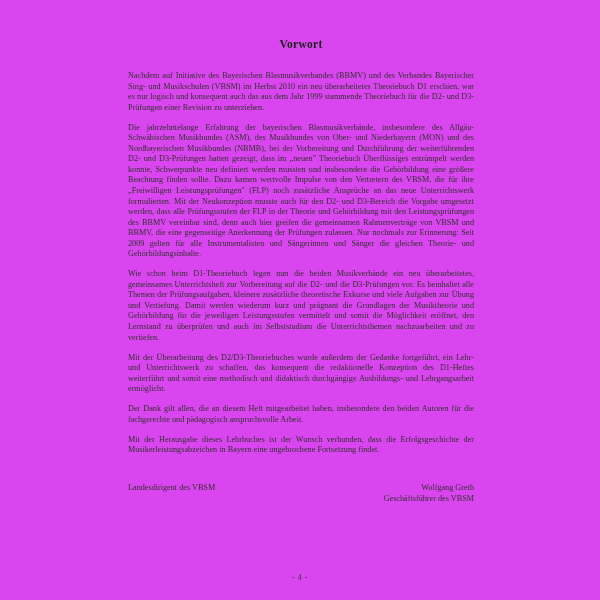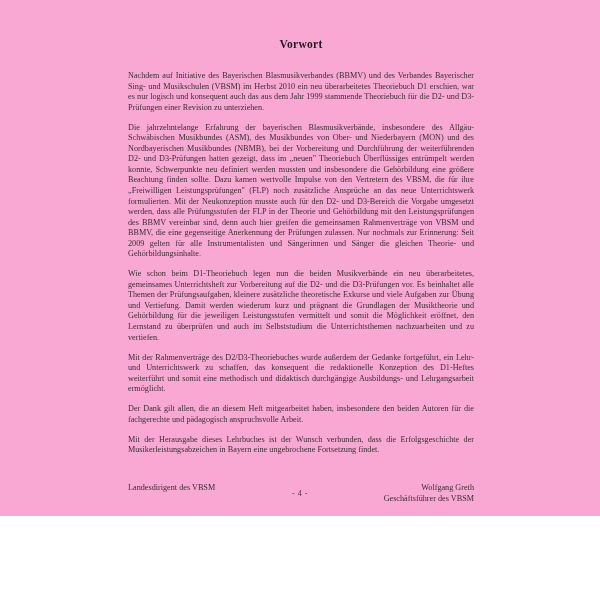--- a/index.html
+++ b/index.html
@@ -10,22 +10,22 @@
     width: 600px;
     height: 600px;
     background: #ffffff;
     font-family: "Liberation Serif", "DejaVu Serif", serif;
     color: #2b2b2b;
     overflow: hidden;
   }
   .page {
     position: relative;
     width: 600px;
-    height: 516px;
-    background: #f9a8d4;
+    height: 600px;
+    background: #d946ef;
     box-sizing: border-box;
   }
   .content {
     position: absolute;
     left: 128px;
     top: 0;
     width: 346px;
   }
   .doc-title {
     text-align: center;
@@ -95,21 +95,21 @@
 
 <div class="page">
   <div class="content">
 
     <h1 class="doc-title">Vorwort</h1>
 
     <div class="body-text">
       <p class="para first-para">Nachdem auf Initiative des Bayerischen Blasmusikverbandes (BBMV) und des Verbandes Bayerischer Sing- und Musikschulen (VBSM) im Herbst 2010 ein neu überarbeitetes Theoriebuch D1 erschien, war es nur logisch und konsequent auch das aus dem Jahr 1999 stammende Theoriebuch für die D2- und D3-Prüfungen einer Revision zu unterziehen.</p>
       <p class="para">Die jahrzehntelange Erfahrung der bayerischen Blasmusikverbände, insbesondere des Allgäu-Schwäbischen Musikbundes (ASM), des Musikbundes von Ober- und Niederbayern (MON) und des Nordbayerischen Musikbundes (NBMB), bei der Vorbereitung und Durchführung der weiterführenden D2- und D3-Prüfungen hatten gezeigt, dass im „neuen" Theoriebuch Überflüssiges entrümpelt werden konnte, Schwerpunkte neu definiert werden mussten und insbesondere die Gehörbildung eine größere Beachtung finden sollte. Dazu kamen wertvolle Impulse von den Vertretern des VBSM, die für ihre „Freiwilligen Leistungsprüfungen" (FLP) noch zusätzliche Ansprüche an das neue Unterrichtswerk formulierten. Mit der Neukonzeption musste auch für den D2- und D3-Bereich die Vorgabe umgesetzt werden, dass alle Prüfungsstufen der FLP in der Theorie und Gehörbildung mit den Leistungsprüfungen des BBMV vereinbar sind, denn auch hier greifen die gemeinsamen Rahmenverträge von VBSM und BBMV, die eine gegenseitige Anerkennung der Prüfungen zulassen. Nur nochmals zur Erinnerung: Seit 2009 gelten für alle Instrumentalisten und Sängerinnen und Sänger die gleichen Theorie- und Gehörbildungsinhalte.</p>
       <p class="para">Wie schon beim D1-Theoriebuch legen nun die beiden Musikverbände ein neu überarbeitetes, gemeinsames Unterrichtsheft zur Vorbereitung auf die D2- und die D3-Prüfungen vor. Es beinhaltet alle Themen der Prüfungsaufgaben, kleinere zusätzliche theoretische Exkurse und viele Aufgaben zur Übung und Vertiefung. Damit werden wiederum kurz und prägnant die Grundlagen der Musiktheorie und Gehörbildung für die jeweiligen Leistungsstufen vermittelt und somit die Möglichkeit eröffnet, den Lernstand zu überprüfen und auch im Selbststudium die Unterrichtsthemen nachzuarbeiten und zu vertiefen.</p>
-      <p class="para">Mit der Rahmenverträge des  D2/D3-Theoriebuches wurde außerdem der Gedanke fortgeführt, ein Lehr- und Unterrichtswerk zu schaffen, das konsequent die redaktionelle Konzeption des D1-Heftes weiterführt und somit eine methodisch und didaktisch durchgängige Ausbildungs- und Lehrgangsarbeit ermöglicht.</p>
+      <p class="para">Mit der Überarbeitung des  D2/D3-Theoriebuches wurde außerdem der Gedanke fortgeführt, ein Lehr- und Unterrichtswerk zu schaffen, das konsequent die redaktionelle Konzeption des D1-Heftes weiterführt und somit eine methodisch und didaktisch durchgängige Ausbildungs- und Lehrgangsarbeit ermöglicht.</p>
       <p class="para">Der Dank gilt allen, die an diesem Heft mitgearbeitet haben, insbesondere den beiden Autoren für die fachgerechte und pädagogisch anspruchsvolle Arbeit.</p>
       <p class="para">Mit der Herausgabe dieses Lehrbuches ist der Wunsch verbunden, dass die Erfolgsgeschichte der Musikerleistungsabzeichen in Bayern eine ungebrochene Fortsetzung findet.</p>
     </div>
 
     <div class="signatures">
       <div class="sig-col left">
         <span class="sig-role">Landesdirigent des VBSM</span>
       </div>
       <div class="sig-col right">
         <span class="sig-name">Wolfgang Greth</span>

